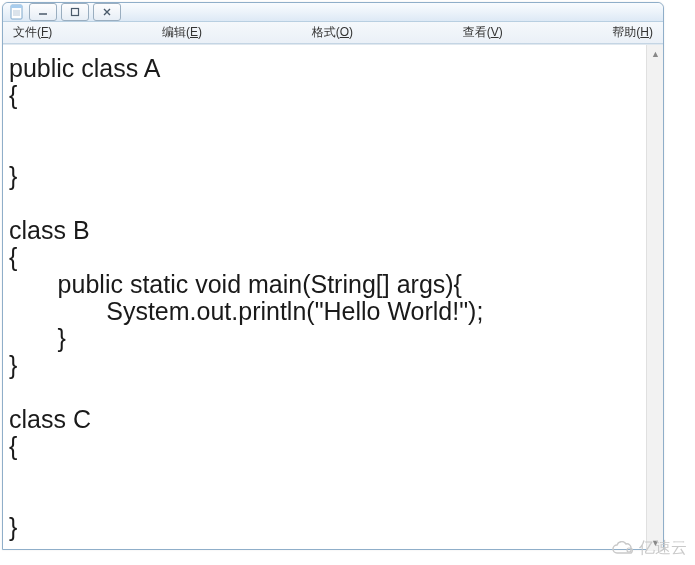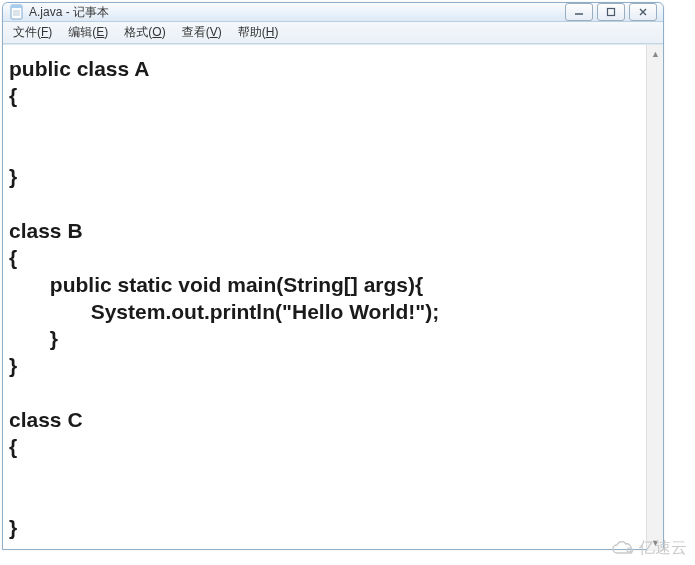--- a/index.html
+++ b/index.html
@@ -63,45 +63,45 @@
       cursor: pointer;
     }
     .win-btn svg { display: block; }
     .menubar {
       height: 38px;
       background: linear-gradient(to bottom, #f5f8fb, #eaf0f7);
       border-bottom: 1px solid #c4d5e4;
       display: flex;
       align-items: center;
       padding: 0 2px;
+      justify-content: space-between;
     }
     .menu-item {
       font-size: 12px;
       color: #333;
       padding: 2px 8px;
       cursor: pointer;
     }
     .menu-item .accel { text-decoration: underline; }
     .content-wrap {
       flex: 1;
       position: relative;
       border-top: 1px solid #e0e8ef;
       display: flex;
     }
     .editor {
       flex: 1;
       padding: 10px 6px;
       font-family: "Microsoft YaHei", "Segoe UI", sans-serif;
-      font-size: 21px;
+      font-size: 25px;
       line-height: 27px;
       color: #1a1a1a;
       white-space: pre;
       overflow: hidden;
       outline: none;
-      font-weight: bold;
     }
     .scrollbar {
       width: 17px;
       background: #f2f2f2;
       border-left: 1px solid #e0e0e0;
       position: relative;
     }
     .scroll-arrow {
       width: 17px;
       height: 17px;
@@ -140,21 +140,20 @@
   <div class="titlebar">
     <span class="title-icon">
       <svg width="16" height="16" viewBox="0 0 16 16">
         <rect x="2" y="1" width="11" height="14" rx="1" fill="#fefefe" stroke="#7fa8cc" stroke-width="1"></rect>
         <rect x="2" y="1" width="11" height="3" fill="#a8cdee"></rect>
         <line x1="4" y1="7" x2="11" y2="7" stroke="#b8c8d8" stroke-width="1"></line>
         <line x1="4" y1="9" x2="11" y2="9" stroke="#b8c8d8" stroke-width="1"></line>
         <line x1="4" y1="11" x2="11" y2="11" stroke="#b8c8d8" stroke-width="1"></line>
       </svg>
     </span>
-    <span class="title-text">A.java - 记事本</span>
     <div class="win-controls">
       <div class="win-btn">
         <svg width="10" height="10" viewBox="0 0 10 10">
             <line x1="1" y1="7" x2="9" y2="7" stroke="#4a5a6a" stroke-width="1.5"></line>
           </svg>
       </div>
       <div class="win-btn">
         <svg width="10" height="10" viewBox="0 0 10 10">
             <rect x="1.5" y="1.5" width="7" height="7" fill="none" stroke="#4a5a6a" stroke-width="1.2"></rect>
           </svg>

